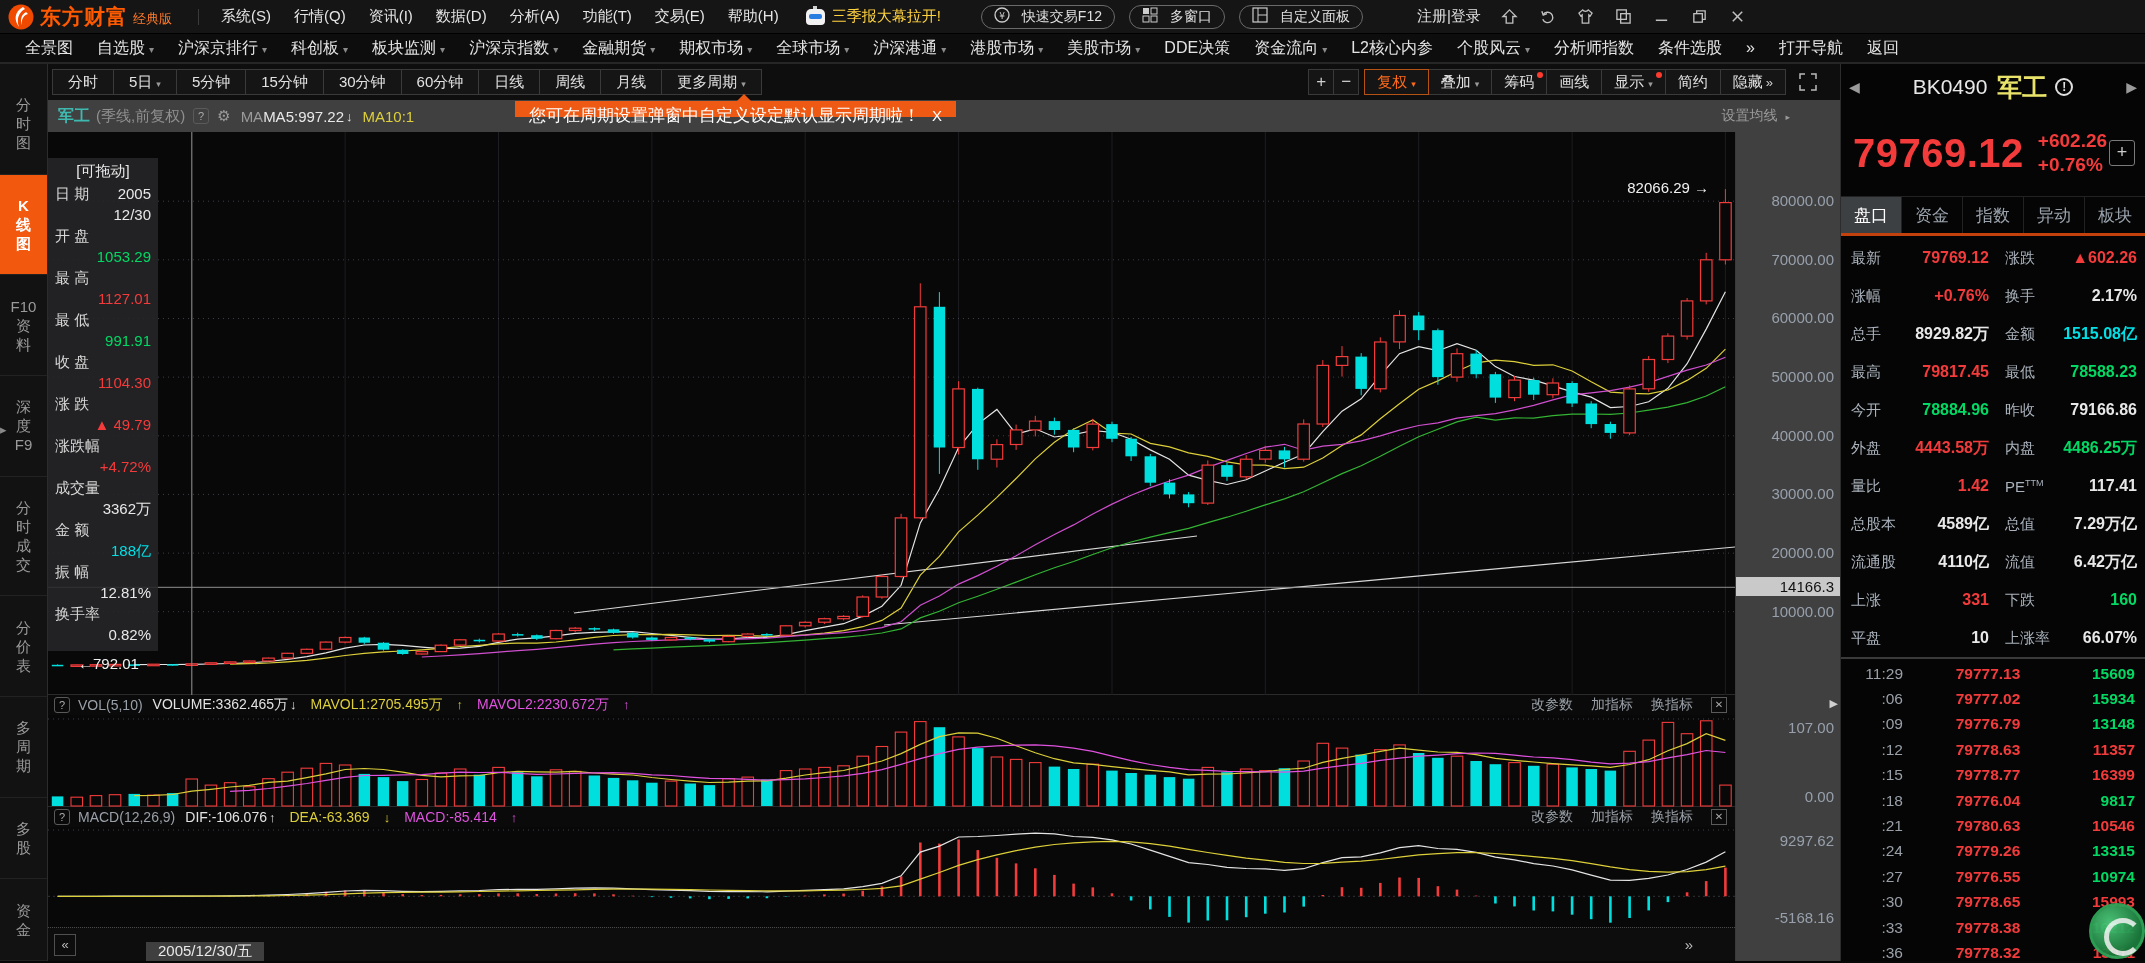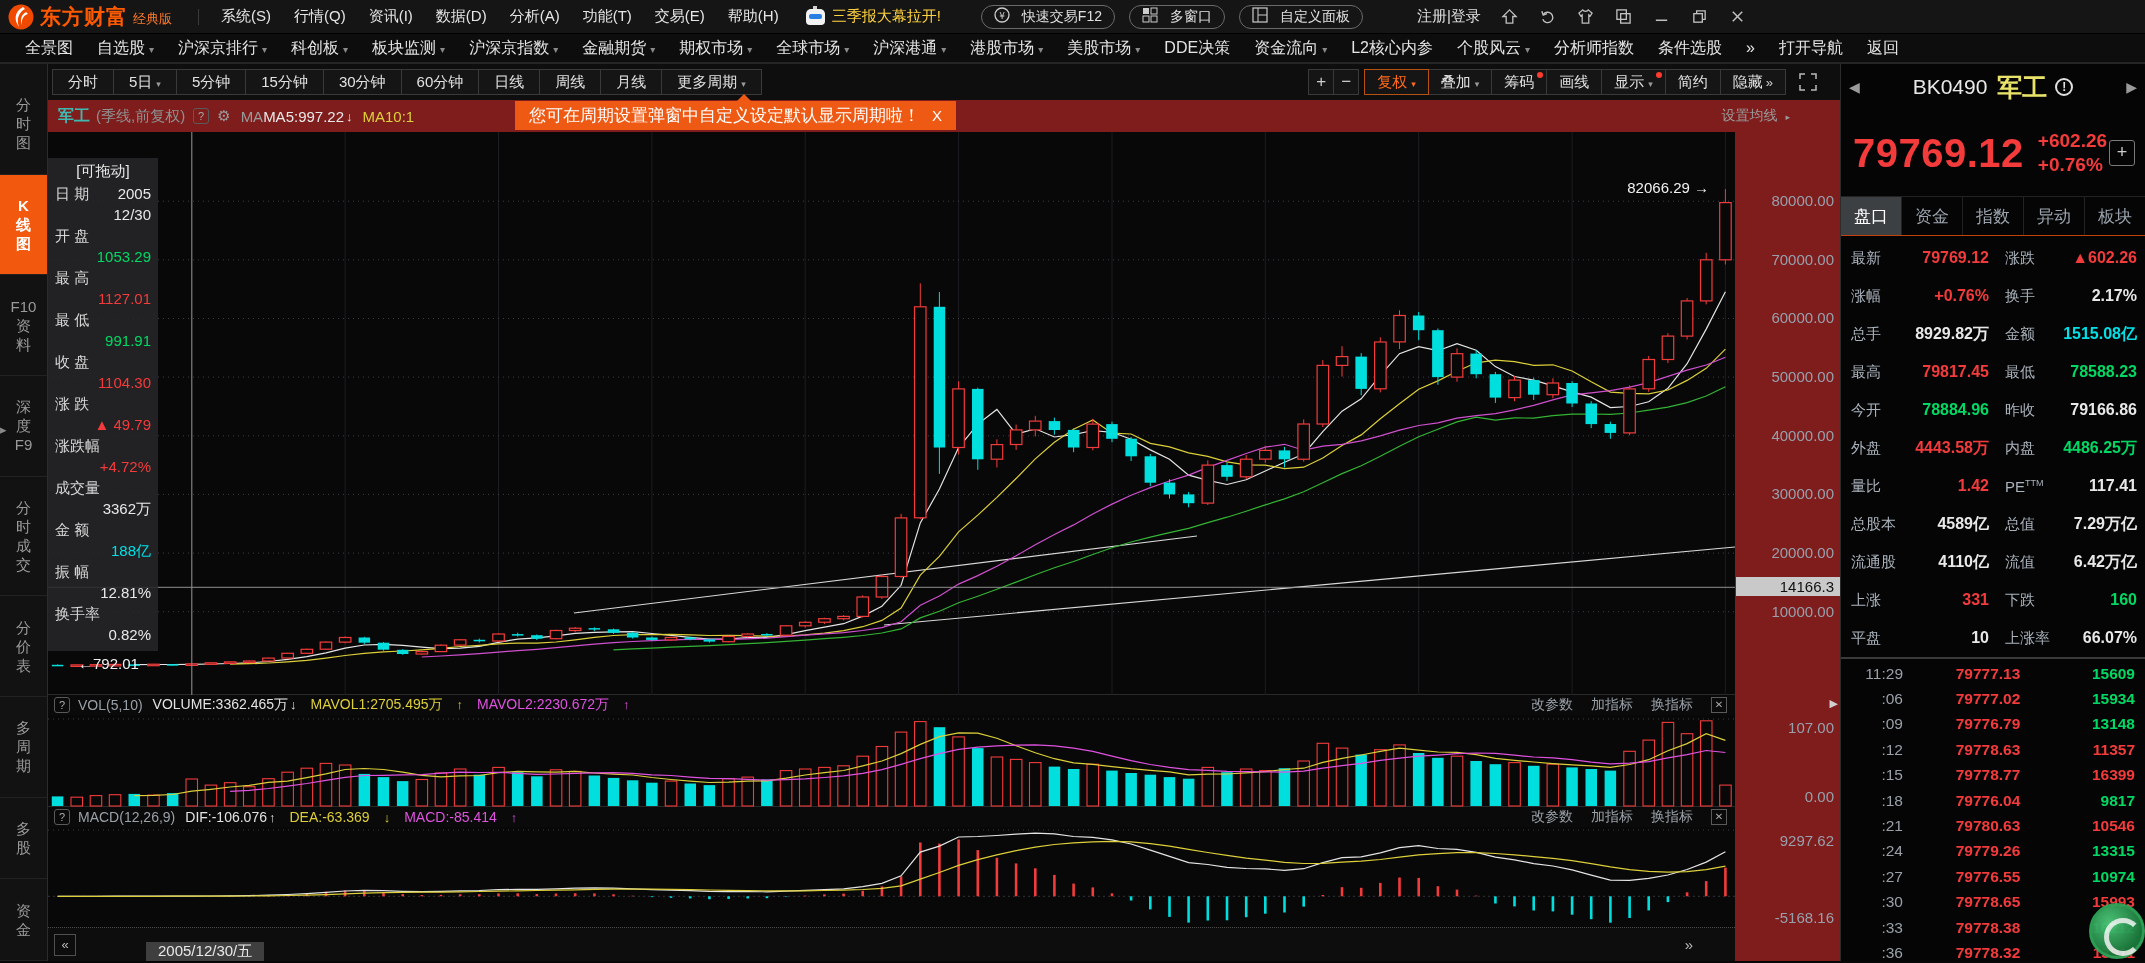--- a/index.html
+++ b/index.html
@@ -29,21 +29,21 @@
   .nav-caret { font-size:10px; color:#8a8a8a; margin-left:4px; }
 
   
   .main { display:flex; height:897px; }
 
   .sidebar { width:48px; background:#121212; border-right:1px solid #2c2c2c; display:flex; flex-direction:column; padding-top:10px; position:relative; }
   .vtab { flex:1 1 auto; display:flex; flex-direction:column; align-items:center; justify-content:center; color:#9a9a9a; font-size:15px; line-height:19px; border-bottom:1px solid #222222; padding:8px 0; }
   .vtab.active { background:#f2590f; color:#ffffff; font-weight:bold; }
   .side-handle { position:absolute; left:0; top:358px; color:#8a8a8a; font-size:13px; }
 
-  .center { flex:1; min-width:0; display:flex; flex-direction:column; background:#7f1d1d; }
+  .center { flex:1; min-width:0; display:flex; flex-direction:column; background:#404040; }
 
   
   .toolbar { height:36px; display:flex; align-items:center; padding-left:4px; background:#0e0e0e; }
   .pbtn { height:26px; line-height:24px; border:1px solid #3a3a3a; background:#151515; color:#e2e2e2; font-size:15px; padding:0 15px; margin-left:-1px; white-space:nowrap; position:relative; }
   .pbtn:first-child { margin-left:0; }
   .caret { font-size:9px; color:#9a9a9a; margin-left:4px; }
   .rctrl { margin-left:auto; display:flex; align-items:center; margin-right:18px; }
   .sqbtn { width:26px; height:26px; border:1px solid #3a3a3a; background:#151515; color:#cfcfcf; font-size:17px; text-align:center; line-height:23px; margin-left:-1px; }
   .cbtn { height:26px; line-height:24px; border:1px solid #3a3a3a; background:#151515; color:#e2e2e2; font-size:15px; padding:0 12px; margin-left:-1px; white-space:nowrap; position:relative; }
   .cbtn.accent { color:#ff6a1a; border-color:#b55316; z-index:2; }
@@ -55,21 +55,21 @@
   
   .chart-hdr { height:32px; display:flex; align-items:center; padding-left:10px; position:relative; font-size:15px; white-space:nowrap; }
   .sym { color:#3fb9b0; font-size:16px; font-weight:bold; }
   .mode { color:#8f8f8f; margin-left:6px; }
   .helpbox { width:16px; height:16px; border:1px solid #5a5a5a; border-radius:3px; color:#aaaaaa; font-size:11px; line-height:14px; text-align:center; margin:0 8px; }
   .gear { color:#9a9a9a; font-size:15px; margin-right:10px; }
   .ma-lbl { color:#9a9a9a; }
   .ma5 { color:#e8e8e8; }
   .ma10 { color:#ddcf3a; margin-left:10px; }
   .arr { font-size:13px; margin-left:2px; }
-  .notif { position:absolute; left:467px; top:1px; height:29px; line-height:29px; background:#ee5a13; color:#ffffff; font-size:17px; padding:0 14px 16px 14px; z-index:30; }
+  .notif { position:absolute; left:467px; top:1px; height:16px; line-height:29px; background:#ee5a13; color:#ffffff; font-size:17px; padding:0 14px 16px 14px; z-index:30; }
   .notif:before { content:""; position:absolute; top:-7px; left:222px; border-left:7px solid transparent; border-right:7px solid transparent; border-bottom:7px solid #ee5a13; }
   .notif-x { margin-left:12px; font-size:15px; }
   .ma-settings { position:absolute; right:50px; color:#9a9a9a; font-size:14px; }
 
   
   .center-body { flex:1; display:flex; min-height:0; }
   .plots-col { flex:1; min-width:0; display:flex; flex-direction:column; }
   .kplot { height:563px; position:relative; background:#080808; }
   .kplot svg { position:absolute; inset:0; }
   .anno { position:absolute; color:#f0f0f0; font-size:15px; z-index:6; white-space:nowrap; }
@@ -114,21 +114,21 @@
   .rp-head { height:46px; display:flex; align-items:center; justify-content:center; position:relative; }
   .rp-nav { position:absolute; color:#9a9a9a; font-size:14px; }
   .rp-nav.l { left:8px; } .rp-nav.r { right:8px; }
   .rp-code { color:#e8e8e8; font-size:21px; margin-right:10px; }
   .rp-name { color:#e9e36a; font-size:25px; font-weight:bold; }
   .rp-info { width:18px; height:18px; border:2px solid #e0e0e0; border-radius:50%; color:#e0e0e0; font-size:12px; font-weight:bold; line-height:14px; text-align:center; margin-left:8px; }
   .rp-price-row { height:86px; display:flex; align-items:center; padding:0 10px 0 12px; }
   .big-price { color:#f43b3c; font-size:40px; font-weight:bold; letter-spacing:0.5px; }
   .chg-col { display:flex; flex-direction:column; margin-left:14px; color:#f43b3c; font-size:19px; font-weight:bold; line-height:24px; }
   .plus-box { margin-left:auto; width:26px; height:26px; border:1px solid #7a7a7a; border-radius:3px; color:#cccccc; font-size:18px; text-align:center; line-height:23px; }
-  .rp-tabs { height:40px; display:flex; border-top:1px solid #222222; border-bottom:1px solid #c2410c; }
+  .rp-tabs { height:40px; display:flex; border-top:1px solid #222222; border-bottom:3px solid #c2410c; }
   .rp-tab { flex:1; display:flex; align-items:center; justify-content:center; font-size:17px; color:#9ba3ad; border-right:1px solid #222222; }
   .rp-tab:last-child { border-right:none; }
   .rp-tab.active { background:#3c4043; color:#ffffff; }
   .rp-grid { padding:3px 8px 0 10px; }
   .rp-row { height:38px; display:flex; align-items:center; font-size:15px; }
   .rl { color:#aab2bc; width:62px; white-space:nowrap; }
   .rv { flex:1; text-align:right; font-weight:bold; font-size:16px; white-space:nowrap; }
   .rl2 { color:#aab2bc; width:56px; margin-left:16px; white-space:nowrap; }
   .rl sup, .rl2 sup { font-size:9px; }
   .rp-div { height:2px; background:#3a3a3a; }

